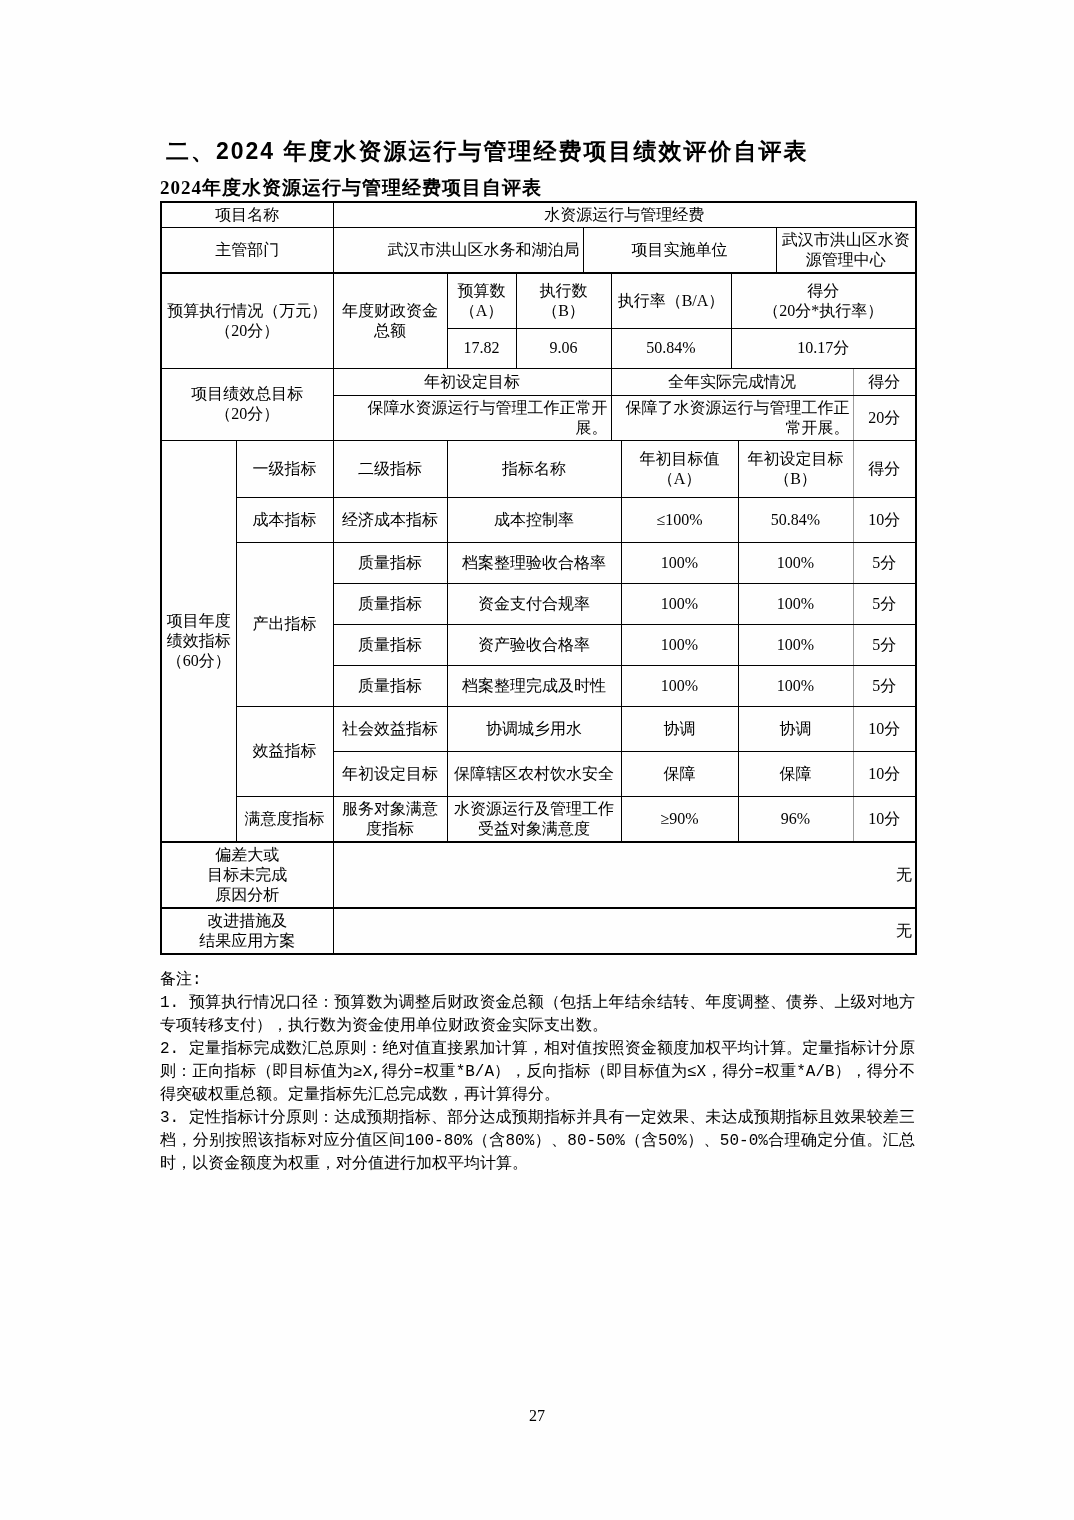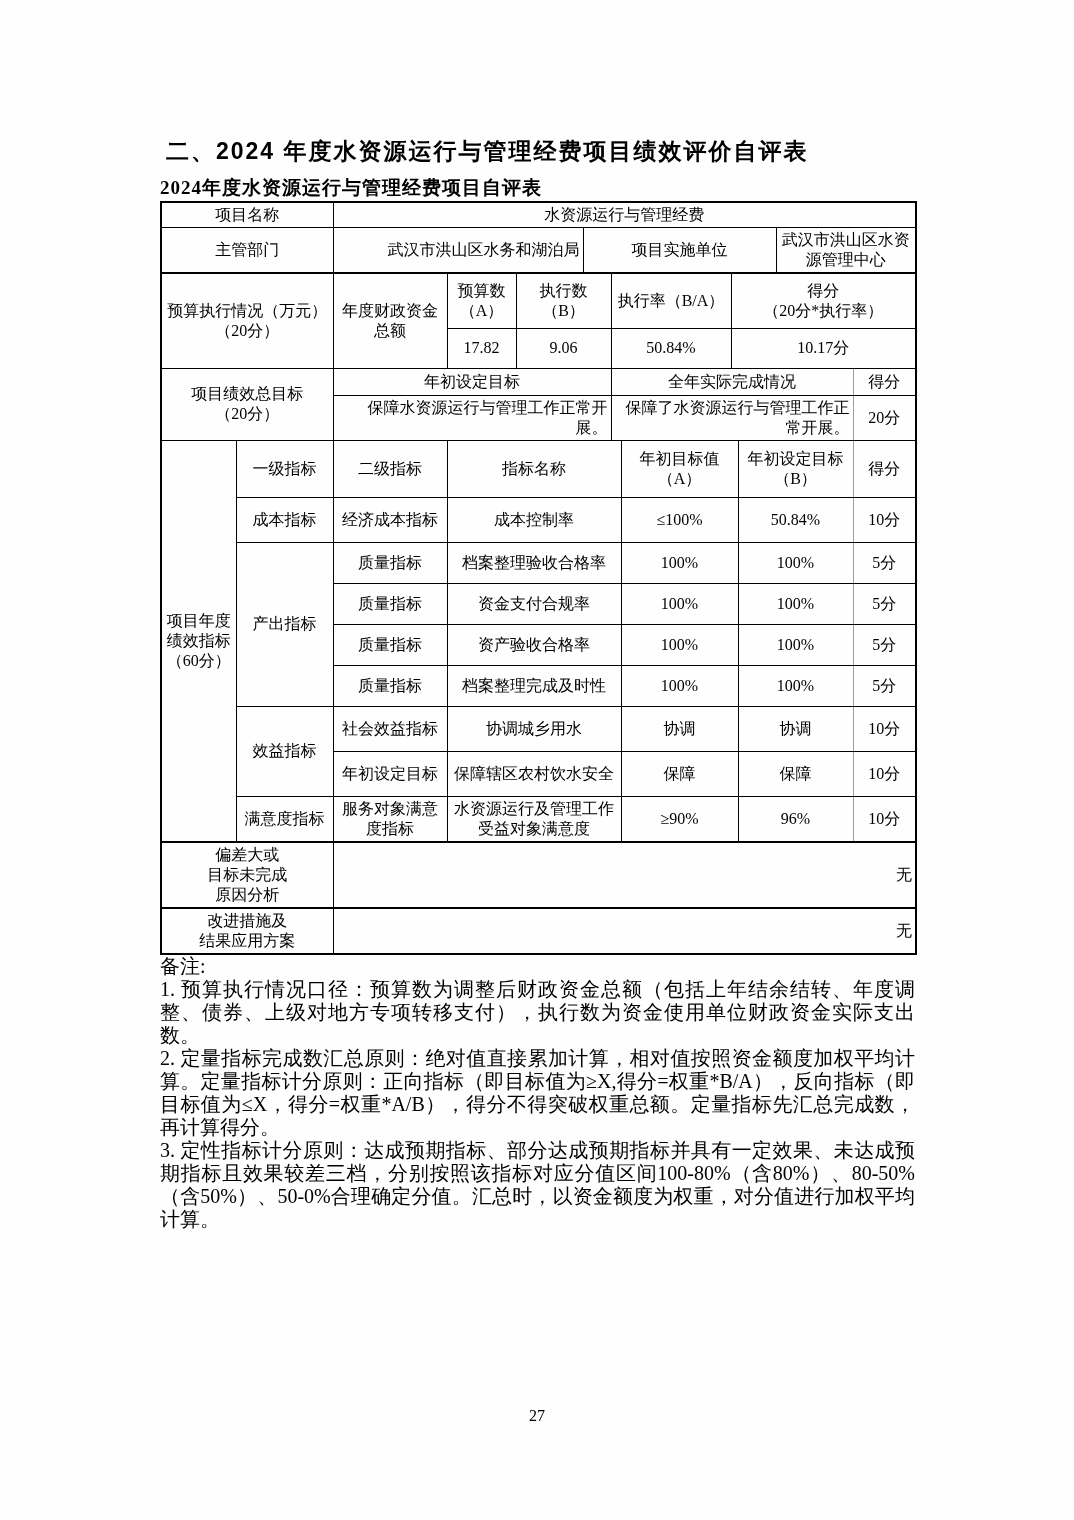--- a/index.html
+++ b/index.html
@@ -44,24 +44,25 @@
     vertical-align: middle;
     padding: 2px 3px;
     white-space: pre-line;
     overflow: hidden;
   }
   table.eval td.left { text-align: right; padding-left: 6px; }
   table.eval td.gray-r { border-right-color: #9c9c9c; }
   table.eval tr.sep td { border-top-width: 2px; }
   .notes {
     width: 755px;
-    margin-top: 0;
-    font-size: 20px;
+    margin-top: 14px;
+    font-size: 16px;
     line-height: 23px;
     text-align: justify;
+    font-family: Liberation Mono, monospace;
   }
   .notes p { margin: 0; }
   .pageno {
     position: absolute;
     left: 0; right: 0; bottom: 95px;
     text-align: center;
     font-size: 16px;
     font-family: Liberation Serif, serif;
   }
 </style>

